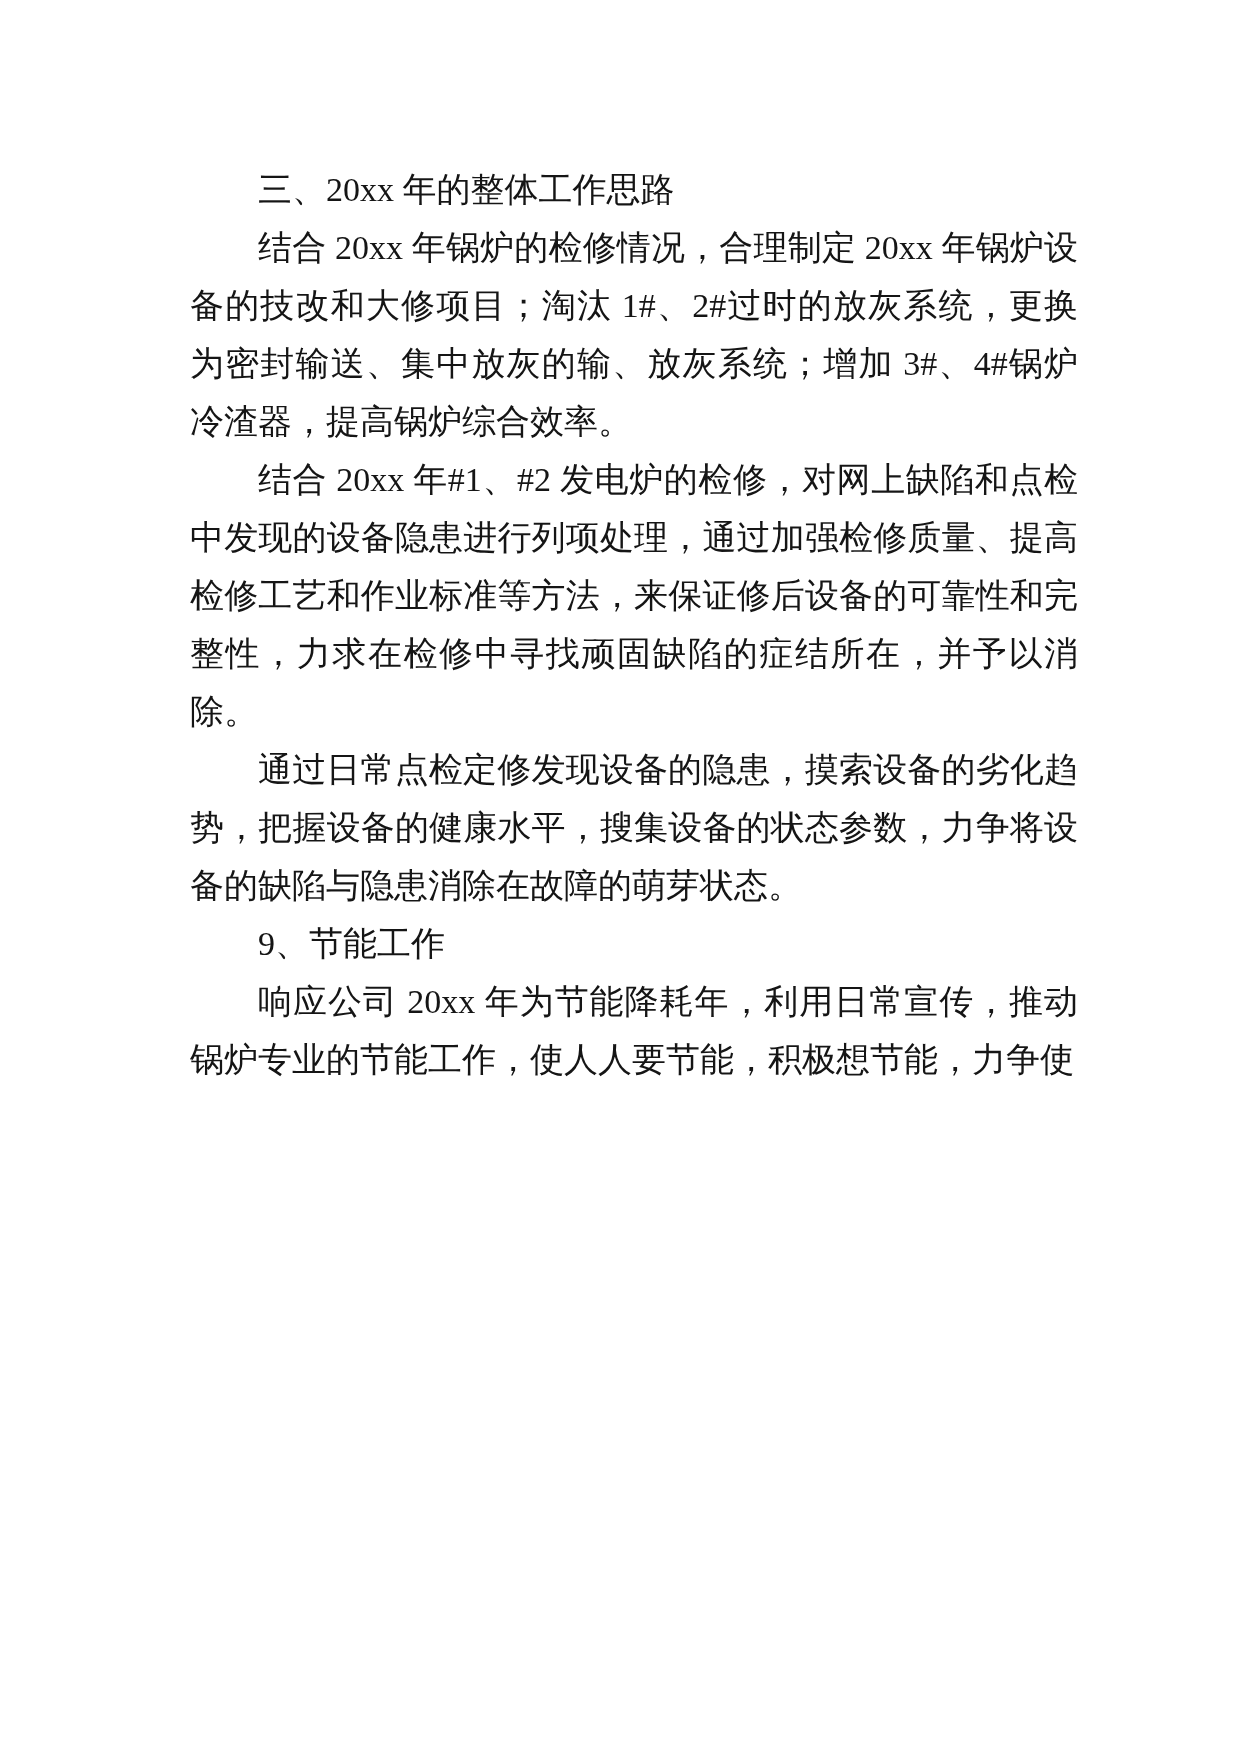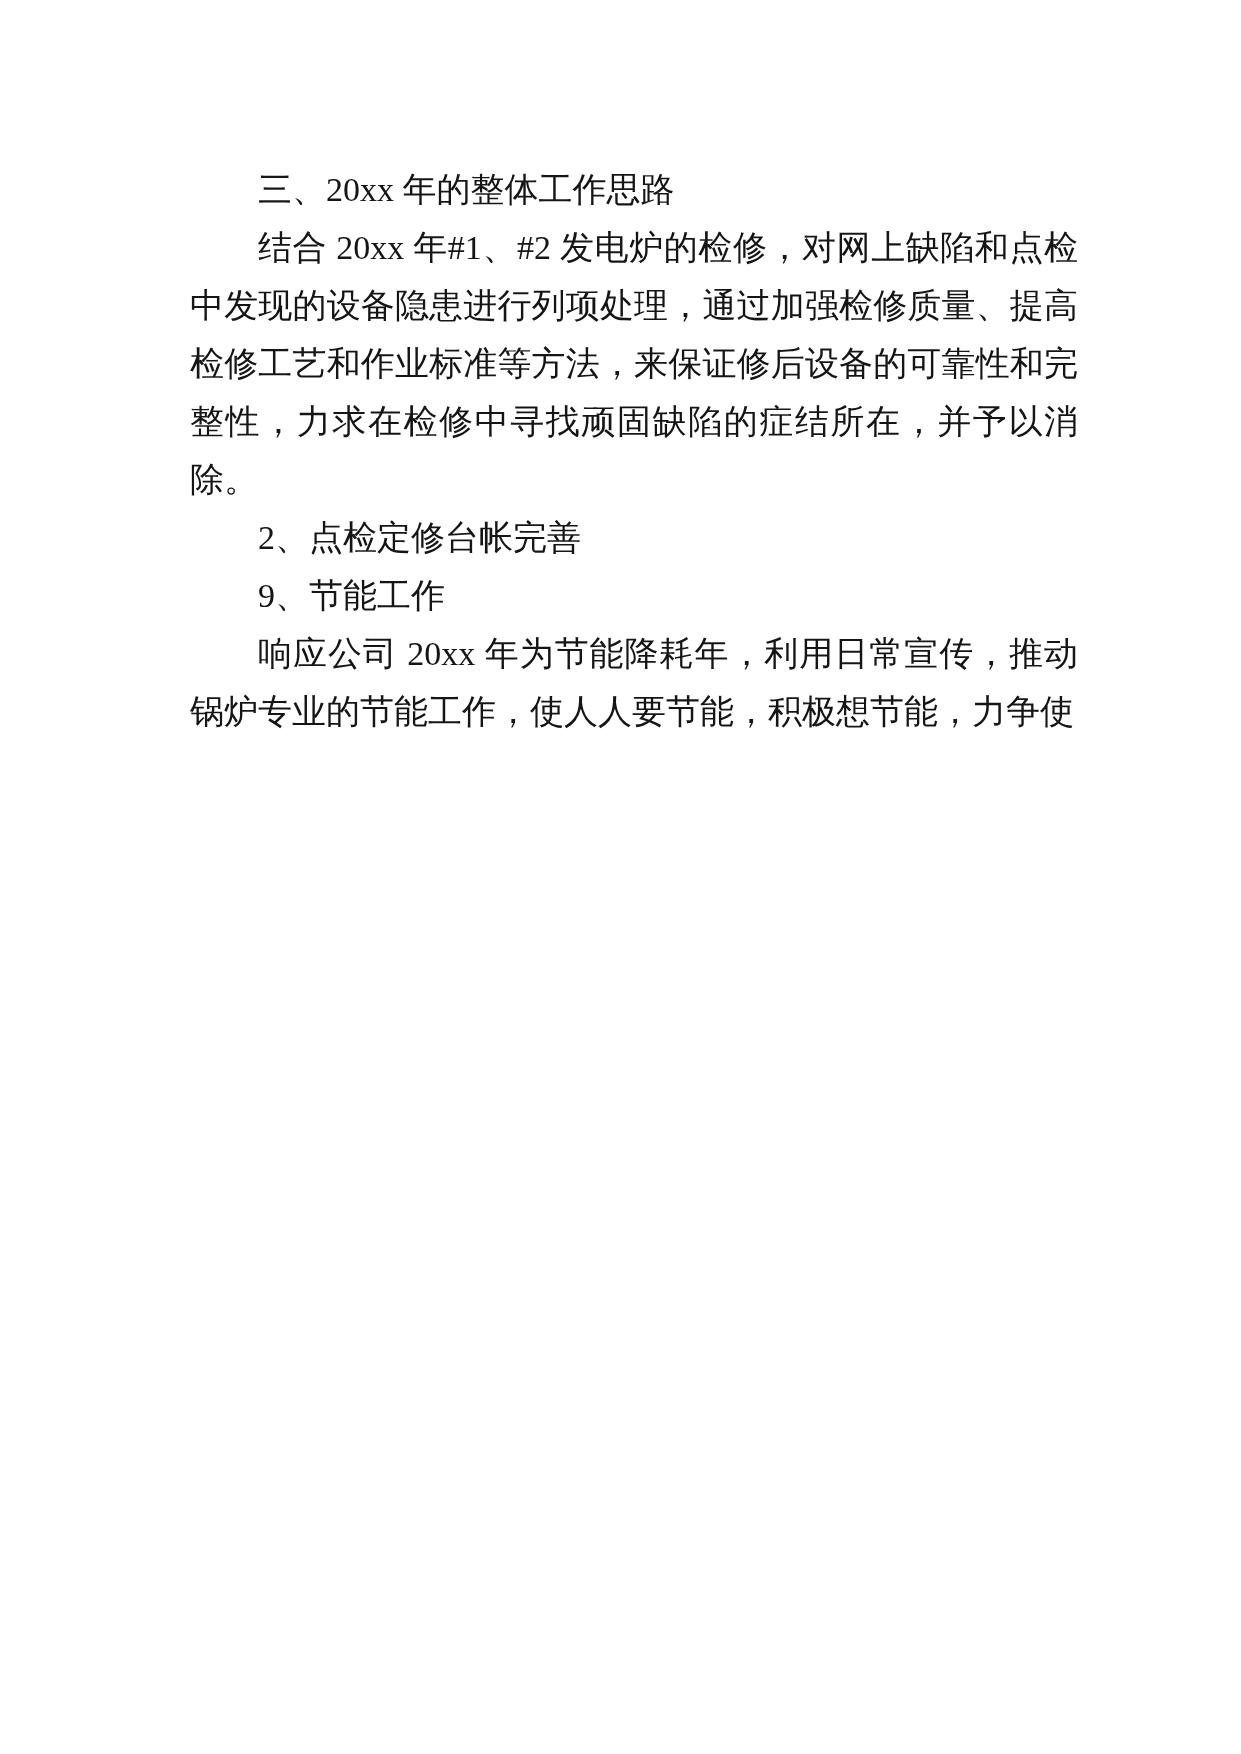--- a/index.html
+++ b/index.html
@@ -32,18 +32,19 @@
     text-indent: 2em;
     word-break: break-all;
   }
 </style>
 </head>
 <body>
 
 <div class="page" style="background: rgb(255, 255, 255);">
   <div class="content" style="color: rgb(21, 21, 21);">
       <p>三、20xx 年的整体工作思路</p>
+      <p>结合 20xx 年锅炉的检修情况，合理制定 20xx 年锅炉设备的技改和大修项目；淘汰 1#、2#过时的放灰系统，更换为密封输送、集中放灰的输、放灰系统；增加 3#、4#锅炉冷渣器，提高锅炉综合效率。</p>
       <p>结合 20xx 年#1、#2 发电炉的检修，对网上缺陷和点检中发现的设备隐患进行列项处理，通过加强检修质量、提高检修工艺和作业标准等方法，来保证修后设备的可靠性和完整性，力求在检修中寻找顽固缺陷的症结所在，并予以消除。</p>
-      <p>2、点检定修台帐完善</p>
+      <p>通过日常点检定修发现设备的隐患，摸索设备的劣化趋势，把握设备的健康水平，搜集设备的状态参数，力争将设备的缺陷与隐患消除在故障的萌芽状态。</p>
       <p>9、节能工作</p>
       <p>响应公司 20xx 年为节能降耗年，利用日常宣传，推动锅炉专业的节能工作，使人人要节能，积极想节能，力争使</p>
     </div>
 </div>
 
 </body></html>

